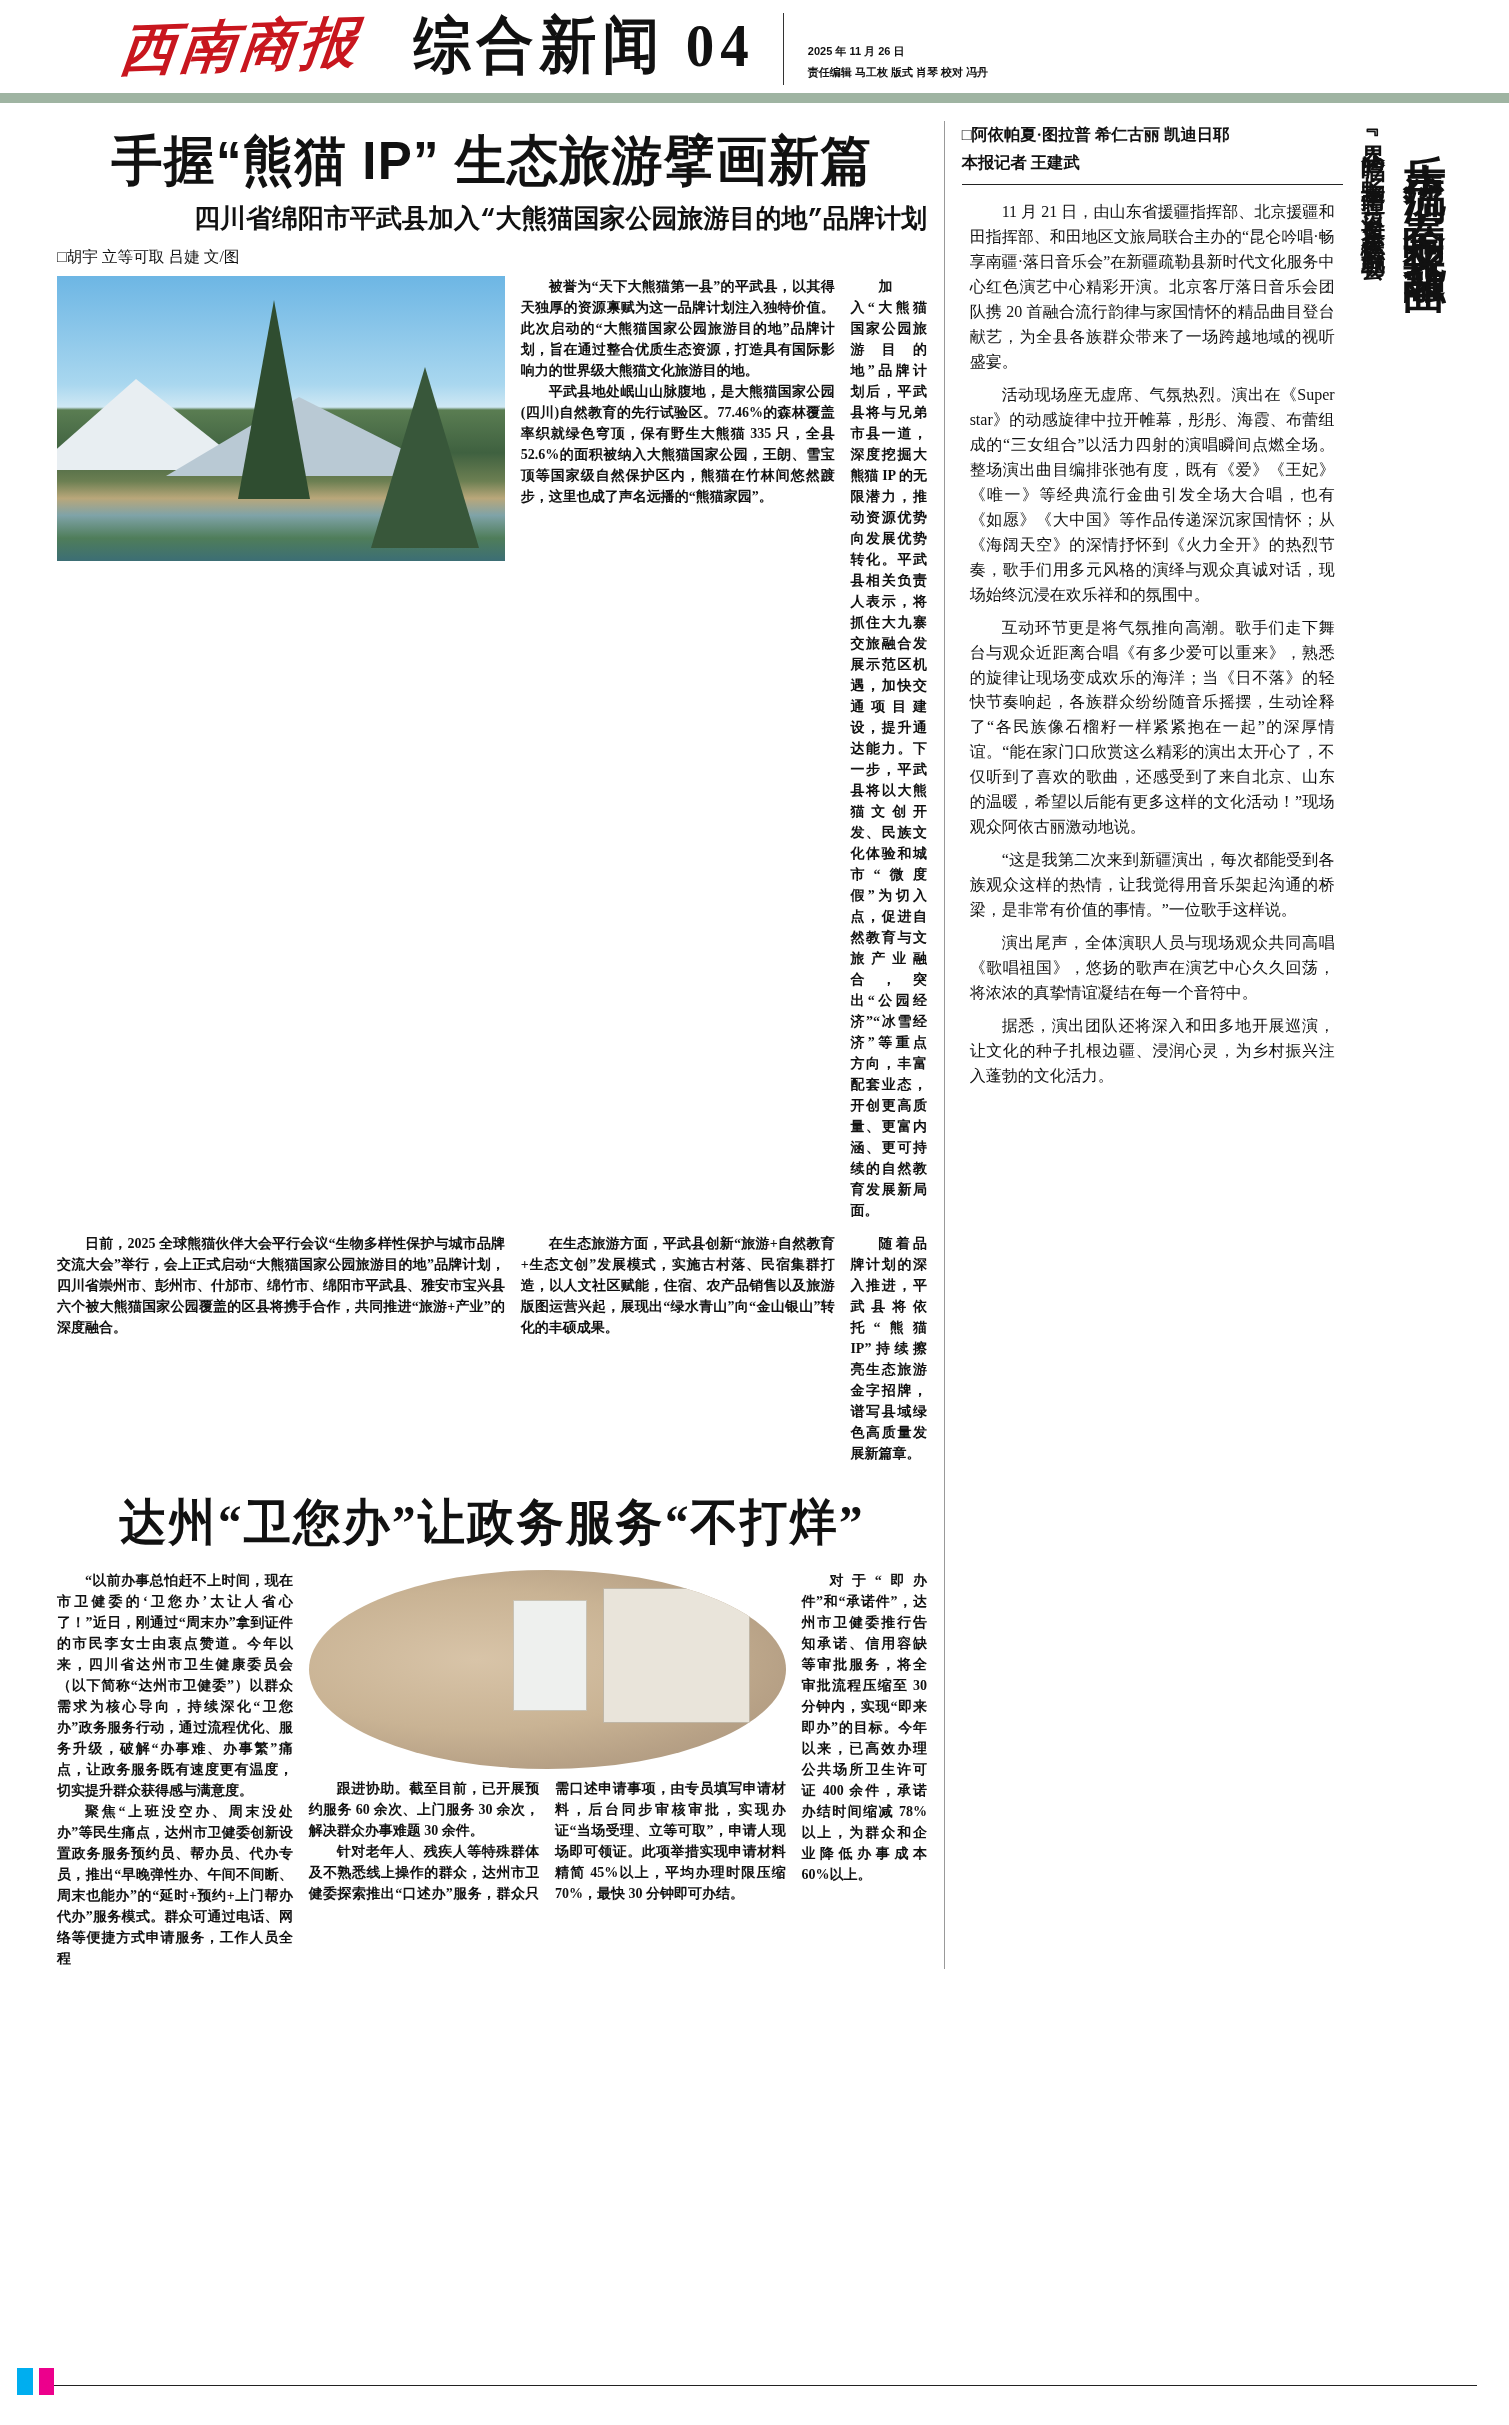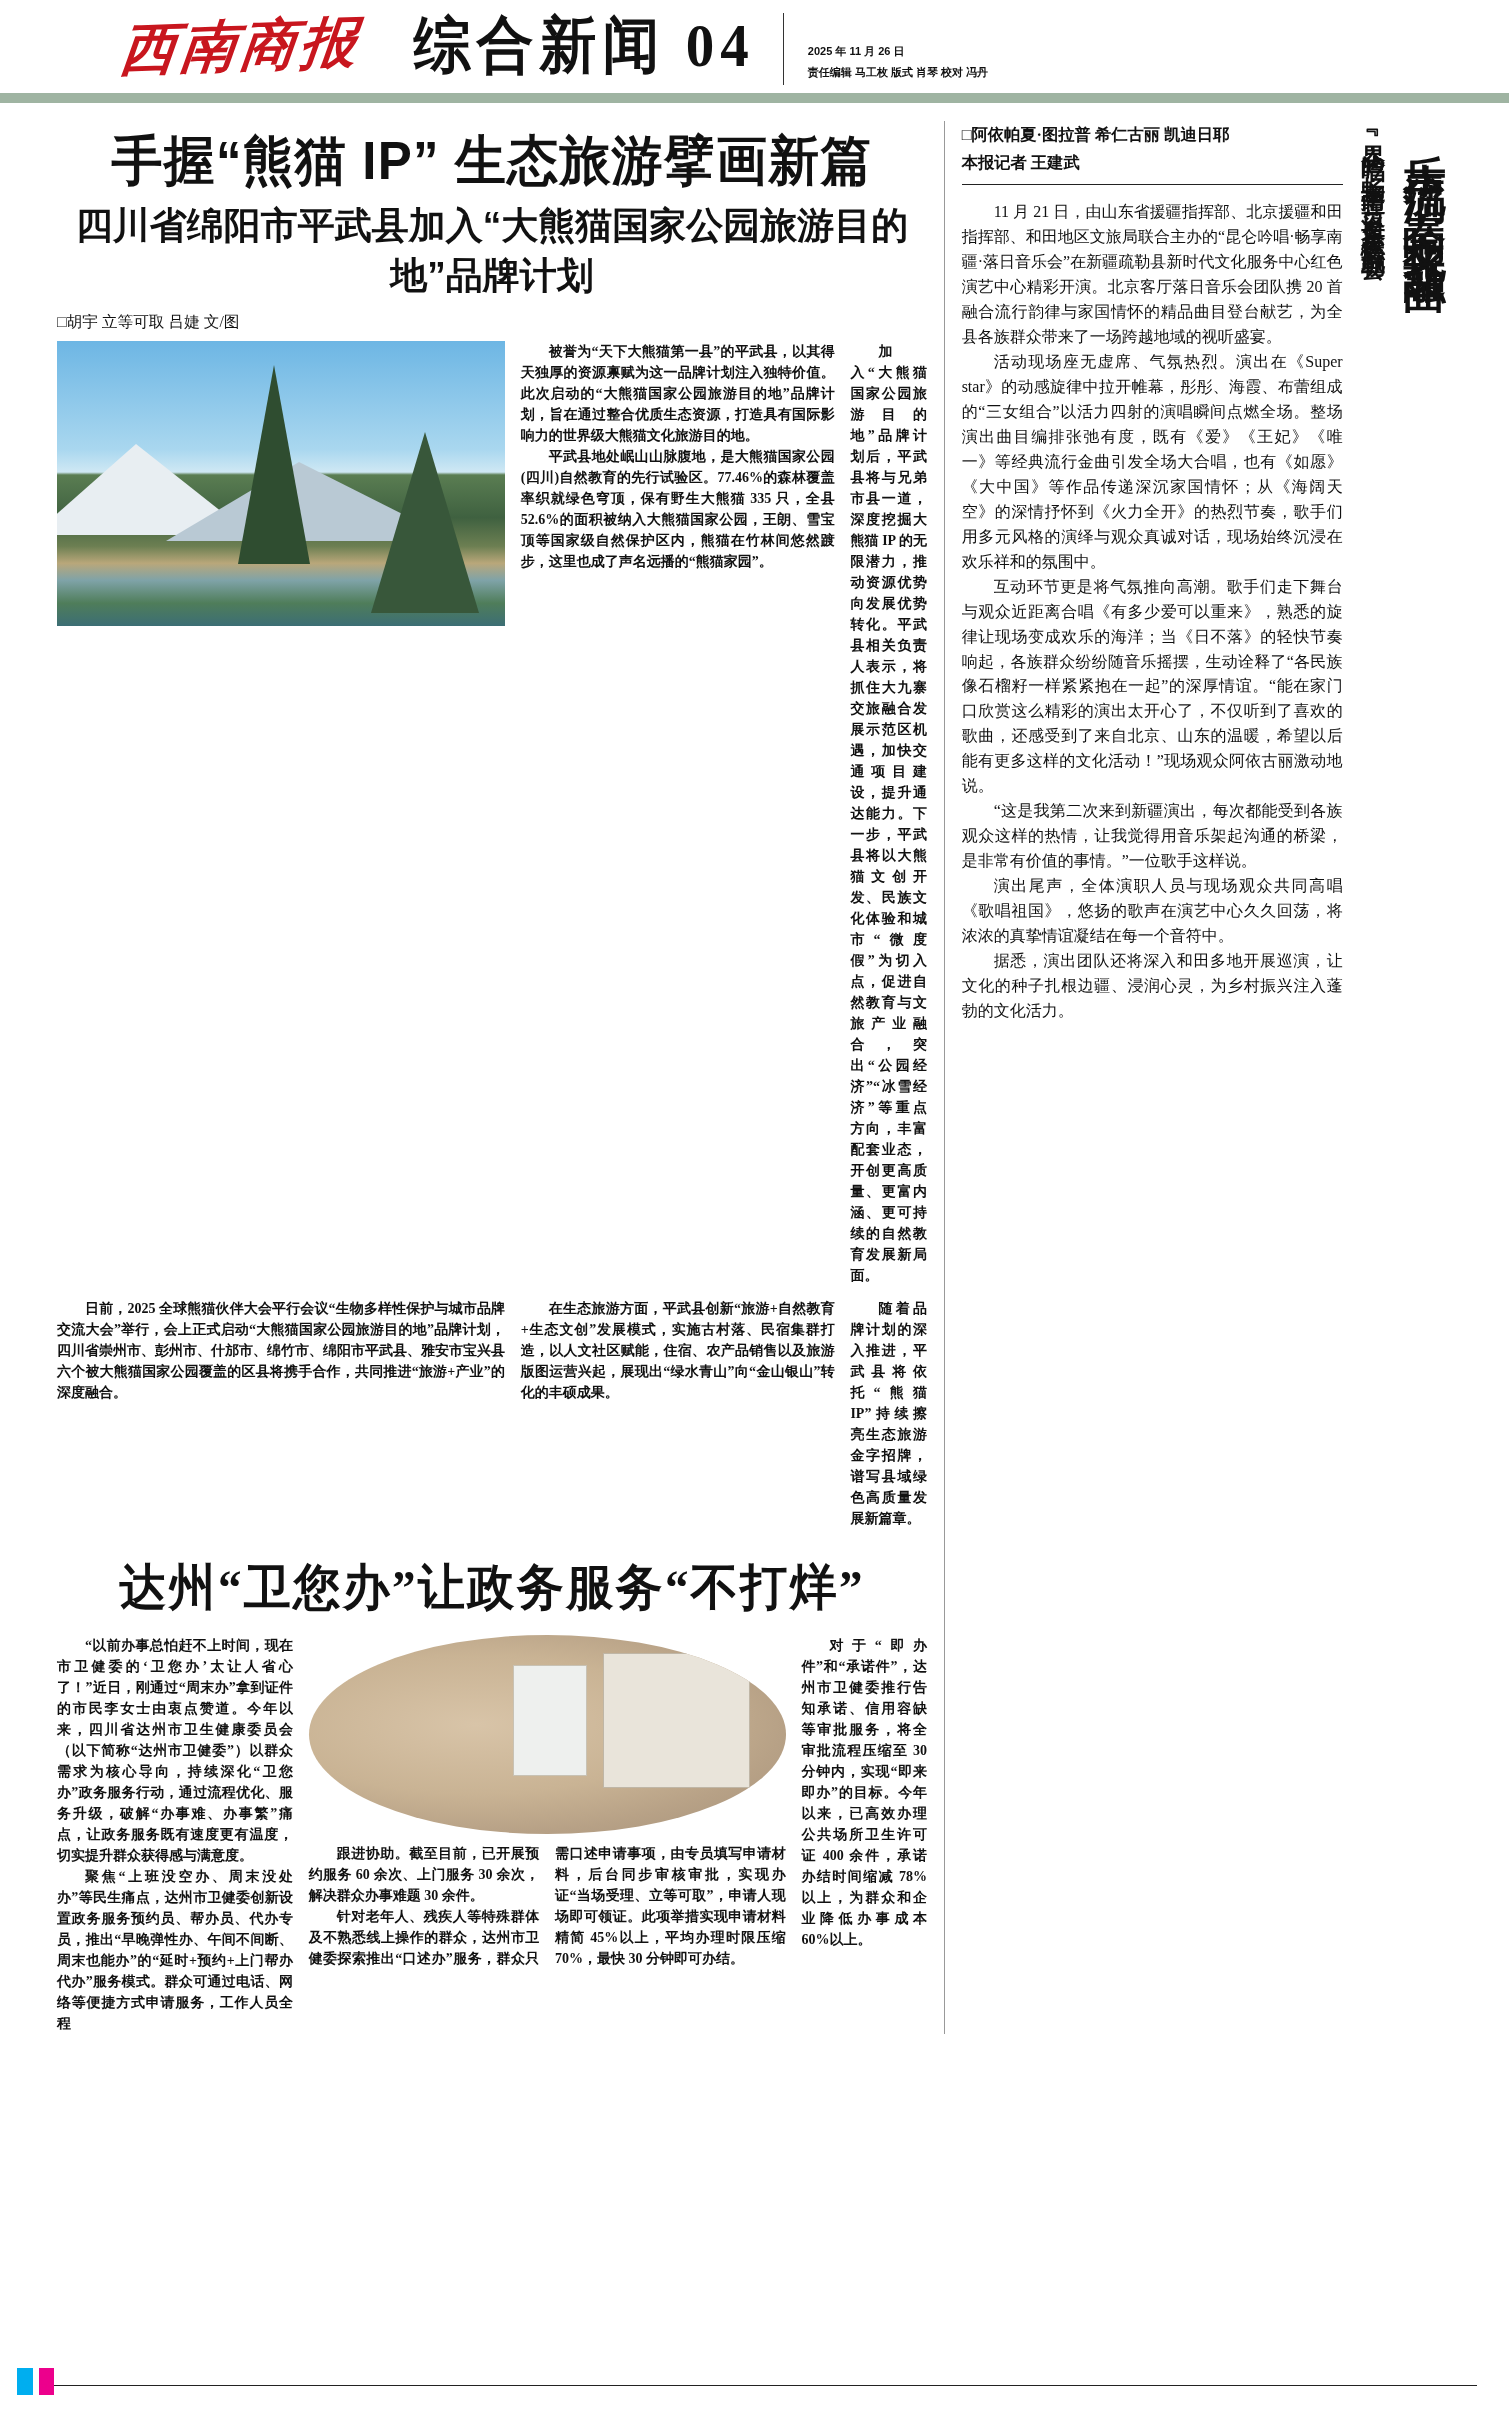--- a/index.html
+++ b/index.html
@@ -20,21 +20,21 @@
   .bodytext p{margin:0;text-indent:2em;}
   .byline{font-size:15.7px;font-family:"Liberation Serif",serif;margin:3.6px 0 8.5px 0;}
 
   
   .top-zone{display:flex;margin-top:18px;}
   .main-col{width:991px;}
   .vrule{width:0.6px;background:#999;margin:0 17px;}
   .right-col{flex:1;display:flex;}
 
   .panda-hl{font-family:"Liberation Sans",sans-serif;font-weight:bold;font-size:51px;text-align:center;letter-spacing:1.2px;margin:6px 0 4.8px 0;transform:scaleY(1.05);}
-  .panda-sub{font-family:Liberation Sans, sans-serif;font-weight:bold;font-size:37px;text-align:center;margin:3.6px 0 11px 0;}
+  .panda-sub{font-family:Liberation Mono, monospace;font-weight:bold;font-size:26px;text-align:right;margin:3.6px 0 11px 0;}
   .panda-row1{display:flex;gap:15.7px;}
   .photo{width:448px;height:285px;flex:0 0 auto;position:relative;overflow:hidden;background:linear-gradient(180deg,#6db6e4 0%,#a9d7ef 38%,#cfe8f4 46%,#5a7d52 47%,#3f6140 62%,#6c7f52 72%,#b9a77a 78%,#7fa3a8 84%,#4f7d5a 92%,#3c6e75 100%);}
   .photo .peak{position:absolute;left:-24px;top:103px;width:0;height:0;border-left:103px solid transparent;border-right:115px solid transparent;border-bottom:91px solid #e8eef2;}
   .photo .peak2{position:absolute;left:109px;top:121px;width:0;height:0;border-left:133px solid transparent;border-right:157px solid transparent;border-bottom:79px solid #b9c9d4;}
   .photo .tree{position:absolute;left:181px;top:24px;width:0;height:0;border-left:36px solid transparent;border-right:36px solid transparent;border-bottom:199px solid #2f4d30;}
   .photo .tree2{position:absolute;left:314px;top:91px;width:0;height:0;border-left:54px solid transparent;border-right:54px solid transparent;border-bottom:181px solid #38573a;}
   .panda-colA{width:314px;}
   .panda-colB{flex:1;}
   .panda-row2{display:flex;gap:15.7px;margin-top:12px;}
   .panda-colC{width:448px;}
@@ -49,21 +49,21 @@
   .dz-colD{flex:1;position:relative;}
   .oval-photo{width:477px;height:199px;border-radius:50%;background:radial-gradient(ellipse at 35% 45%,#d8c4a8 0%,#c9b394 45%,#b7a186 70%,#a5917a 100%);position:relative;overflow:hidden;margin-bottom:9.7px;}
   .oval-photo .panel{position:absolute;right:36px;top:18px;width:145px;height:133px;background:#e9e4da;border:1.8px solid #bfb6a6;}
   .oval-photo .panel2{position:absolute;right:199px;top:30px;width:72px;height:109px;background:#eef0ee;border:1.2px solid #c8c2b4;}
   .dz-midcols{column-count:2;column-gap:15.7px;}
 
   
   .music-body{width:381px;}
   .music-byline{font-size:16.3px;font-weight:bold;font-family:Liberation Serif, serif;line-height:1.7;border-bottom:1.8px solid #222;padding-bottom:7.2px;margin-bottom:15.7px;}
   .music-text{font-size:16px;line-height:1.56;text-align:justify;}
-  .music-text p{margin:0;text-indent:2em;}
+  .music-text p{margin:8px;text-indent:2em;}
   .music-titles{display:flex;flex-direction:row;margin-left:15.7px;}
   .music-sub{writing-mode:vertical-rl;font-family:"Liberation Sans",sans-serif;font-weight:bold;font-size:24px;letter-spacing:4.8px;line-height:1.25;height:942px;}
   .music-main{writing-mode:vertical-rl;font-family:"Liberation Sans",sans-serif;font-weight:bold;font-size:41px;letter-spacing:9.7px;height:942px;margin-left:9.7px;transform:scaleX(1.05);}
 
   
   .print-marks{position:absolute;left:17px;bottom:31px;display:flex;gap:6px;}
   .print-marks .c{width:15.7px;height:26.6px;background:#00aeef;}
   .print-marks .m{width:15.7px;height:26.6px;background:#ec008c;}
   .foot-rule{position:absolute;left:45px;right:33px;bottom:40px;border-top:1.2px solid #222;}
 </style>

